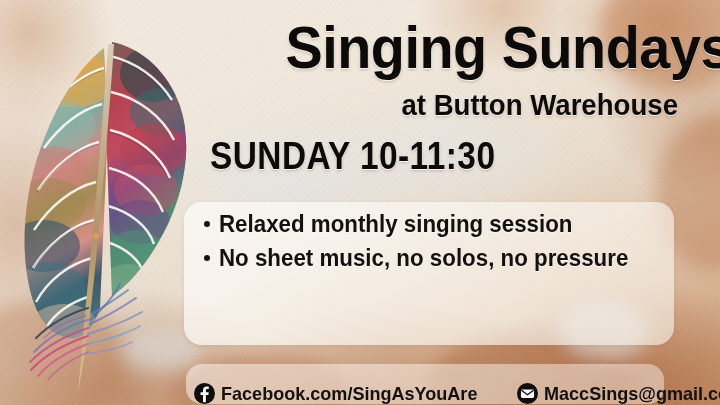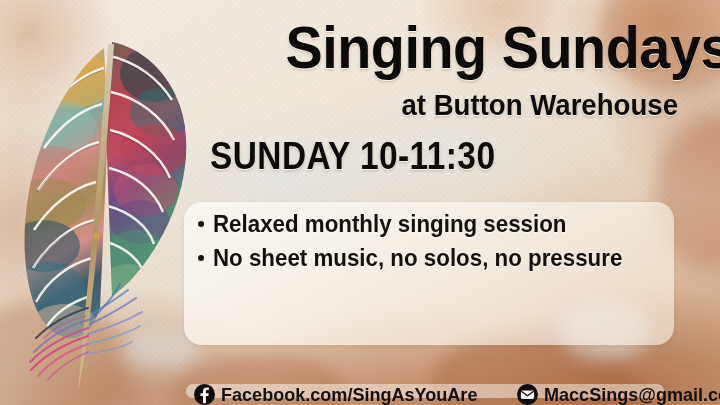--- a/index.html
+++ b/index.html
@@ -73,43 +73,43 @@
     white-space:nowrap;
   }
 
   
   #bullets-panel{
     position:absolute; left:184px; top:202px; width:490px; height:143px;
     background:linear-gradient(135deg, rgba(252,250,246,.80), rgba(248,242,233,.62));
     border-radius:18px;
     box-shadow:0 1px 4px rgba(120,80,50,.13);
   }
-  .bullet-list{ position:absolute; left:0; top:5px; width:100%; list-style:none; }
+  .bullet-list{ position:absolute; left:6px; top:5px; width:100%; list-style:none; }
   .bullet-item{
     display:flex; align-items:baseline;
     padding:0 8px 0 14px; margin-bottom:1px;
   }
   .bullet-dot{
     flex:0 0 auto; width:6px; height:6px; border-radius:50%;
     background:#141110; margin-right:9px; transform:translateY(-5px);
   }
   .bullet-text{
     font-family:"Liberation Sans Narrow","Liberation Sans",sans-serif;
     font-weight:700; font-size:24px; line-height:33px;
     color:#14100e; white-space:nowrap;
     transform:scaleX(.93); transform-origin:0 50%;
     text-shadow:0 1px 0 rgba(255,255,255,.7);
   }
 
   
   #footer-pill{
-    position:absolute; left:186px; top:384px; width:478px; height:14px;
+    position:absolute; left:186px; top:364px; width:478px; height:40px;
     background:linear-gradient(90deg, rgba(250,246,240,.55), rgba(252,248,242,.46));
     border-radius:16px;
-    display:flex; align-items:flex-start;
+    display:flex; align-items:flex-end;
   }
   .contact{ display:flex; align-items:center; white-space:nowrap; }
   .contact.fb{ margin-left:8px; }
   .contact.mail{ margin-left:26px; }
   .ico{
     flex:0 0 auto; width:21px; height:21px; border-radius:50%;
     background:#100d0c; margin-right:6px;
     display:flex; align-items:center; justify-content:center;
   }
   .contact-text{

